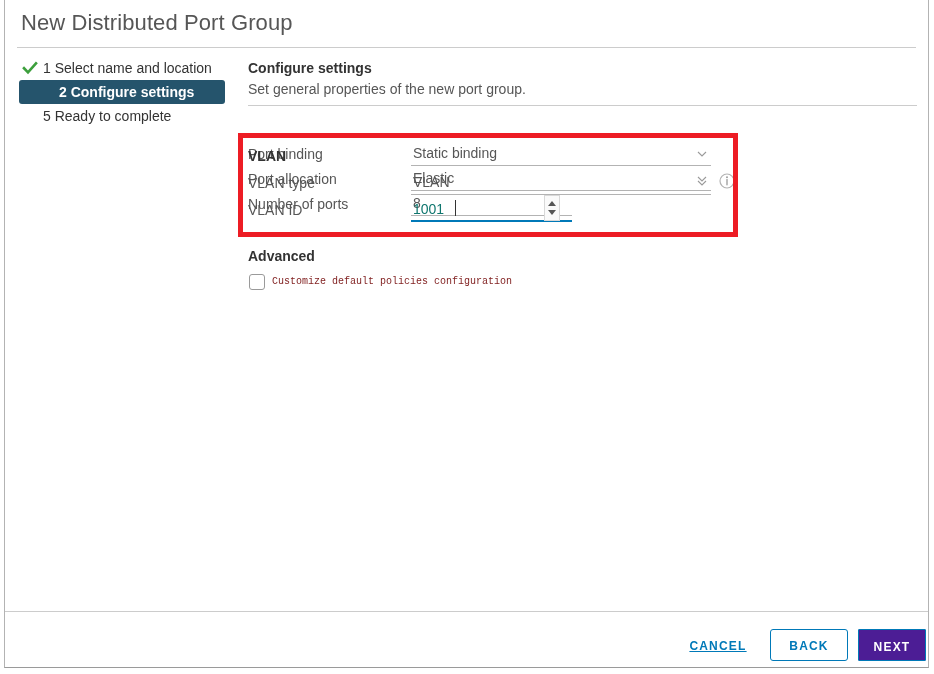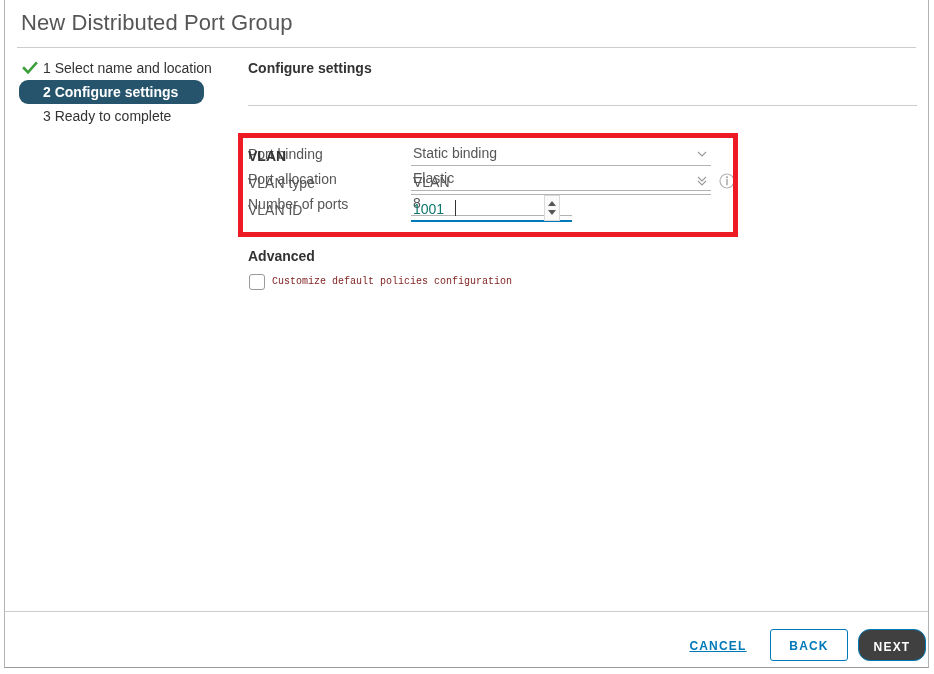--- a/index.html
+++ b/index.html
@@ -69,23 +69,22 @@
     position: absolute;
     left: 3px;
     top: 3px;
     width: 16px;
     height: 16px;
   }
   .step.active {
     background: #25546c;
     color: #ffffff;
     font-weight: bold;
-    width: 185px;
-    padding-left: 24px;
-    border-radius: 9px;
+    width: 206px;
+    padding-left: 40px;
   }
 
   
   .pane {
     position: absolute;
     left: 243px;
     top: 0;
     right: 0;
     bottom: 0;
   }
@@ -328,23 +327,23 @@
     border: 1px solid #0079b8;
     border-radius: 3px;
   }
   #btn-next {
     left: 853px;
     top: 629px;
     width: 68px;
     height: 32px;
     line-height: 32px;
     color: #ffffff;
-    background: #404040;
+    background: #4c1d95;
     border: 1px solid #0079b8;
-    border-radius: 12px;
+    border-radius: 1px;
   }
 </style>
 </head>
 <body>
 
 <div class="dialog">
 
   <div class="dialog-title">New Distributed Port Group</div>
   <div class="title-rule"></div>
 
@@ -357,28 +356,29 @@
         </svg>
       </span>
       <span>1 Select name and location</span>
     </div>
 
     <div class="step active">
       <span>2 Configure settings</span>
     </div>
 
     <div class="step">
-      <span>3 Ready to complete</span>
+      <span>5 Ready to complete</span>
     </div>
 
   </div>
 
   <div class="pane">
 
     <div class="pane-title">Configure settings</div>
+    <div class="pane-sub">Set general properties of the new port group.</div>
     <div class="pane-rule"></div>
 
     <div class="form">
 
       <div class="row">
         <span class="lbl">Port binding</span>
         <div class="ctrl wide">
           <span class="val">Static binding</span>
           <span class="caret">
             <svg width="10" height="10" viewBox="0 0 10 10">

